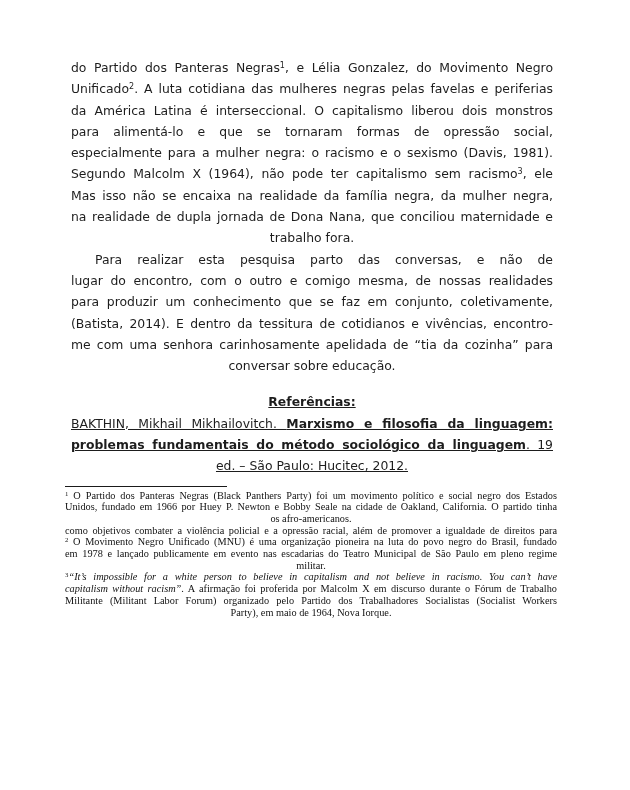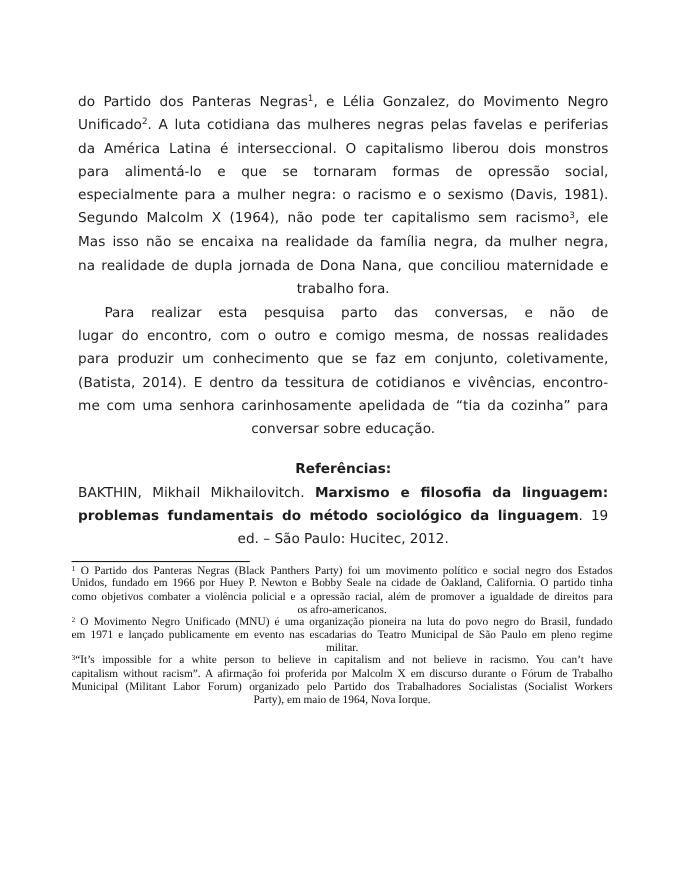--- a/index.html
+++ b/index.html
@@ -8,39 +8,38 @@
     width:630px;height:790px;
     background:#ffffff;
     font-family:"DejaVu Sans", sans-serif;
     color:#1d1d1d;
     overflow:hidden;
   }
   .content{
     position:absolute;
     left:71px;top:57px;
     width:482px;
-    margin-top:24px;
   }
   
   .line{
     text-align:justify;
     text-align-last:justify;
     -moz-text-align-last:justify;
     height:21.3px;
     line-height:21.3px;
     font-size:12.4px;
     overflow:hidden;
     white-space:normal;
   }
   .line.noj{text-align:center;text-align-last:auto;-moz-text-align-last:auto;}
   .line.ind{text-indent:24px;}
   .sup{font-size:8px;position:relative;top:-4px;line-height:0;}
   .b{font-weight:bold;}
-  .i{}
-  .references{margin-top:15px;}
+  .i{font-style:italic;}
+  .references{margin-top:15px;text-decoration:underline;}
   .ref-heading{font-weight:bold;}
   .fn-sep{
     border:none;
     border-top:1.4px solid #1a1a1a;
     width:162px;
     margin:9px 0 3px -6px;
   }
   .footnotes{margin-left:-6px;width:492px;color:#111;}
   .footnotes .line{
     font-family:"Liberation Serif", serif;
@@ -86,30 +85,30 @@
           <div class="line noj"><span>ed. – São Paulo: Hucitec, 2012.</span></div>
         </div>
     </div>
 
     <hr class="fn-sep">
 
     <div id="footnotes" class="footnotes">
         <div>
           <div class="line"><span class="sup">1</span><span> O Partido dos Panteras Negras (Black Panthers Party) foi um movimento político e social negro dos Estados</span></div>
           <div class="line"><span>Unidos, fundado em 1966 por Huey P. Newton e Bobby Seale na cidade de Oakland, California. O partido tinha</span></div>
+          <div class="line noj"><span>os afro-americanos.</span></div>
           <div class="line"><span>como objetivos combater a violência policial e a opressão racial, além de promover a igualdade de direitos para</span></div>
-          <div class="line noj"><span>os afro-americanos.</span></div>
         </div>
         <div>
           <div class="line"><span class="sup">2</span><span> O Movimento Negro Unificado (MNU) é uma organização pioneira na luta do povo negro do Brasil, fundado</span></div>
-          <div class="line"><span>em 1971 e lançado publicamente em evento nas escadarias do Teatro Municipal de São Paulo em pleno regime</span></div>
+          <div class="line"><span>em 1978 e lançado publicamente em evento nas escadarias do Teatro Municipal de São Paulo em pleno regime</span></div>
           <div class="line noj"><span>militar.</span></div>
         </div>
         <div>
           <div class="line"><span class="sup">3</span><span class="i">“It’s impossible for a white person to believe in capitalism and not believe in racismo. You can’t have</span></div>
           <div class="line"><span class="i">capitalism without racism”</span><span>. A afirmação foi proferida por Malcolm X em discurso durante o Fórum de Trabalho</span></div>
-          <div class="line"><span>Municipal (Militant Labor Forum) organizado pelo Partido dos Trabalhadores Socialistas (Socialist Workers</span></div>
+          <div class="line"><span>Militante (Militant Labor Forum) organizado pelo Partido dos Trabalhadores Socialistas (Socialist Workers</span></div>
           <div class="line noj"><span>Party), em maio de 1964, Nova Iorque.</span></div>
         </div>
       </div>
 
   </div>
 </div>
 
 </body></html>

